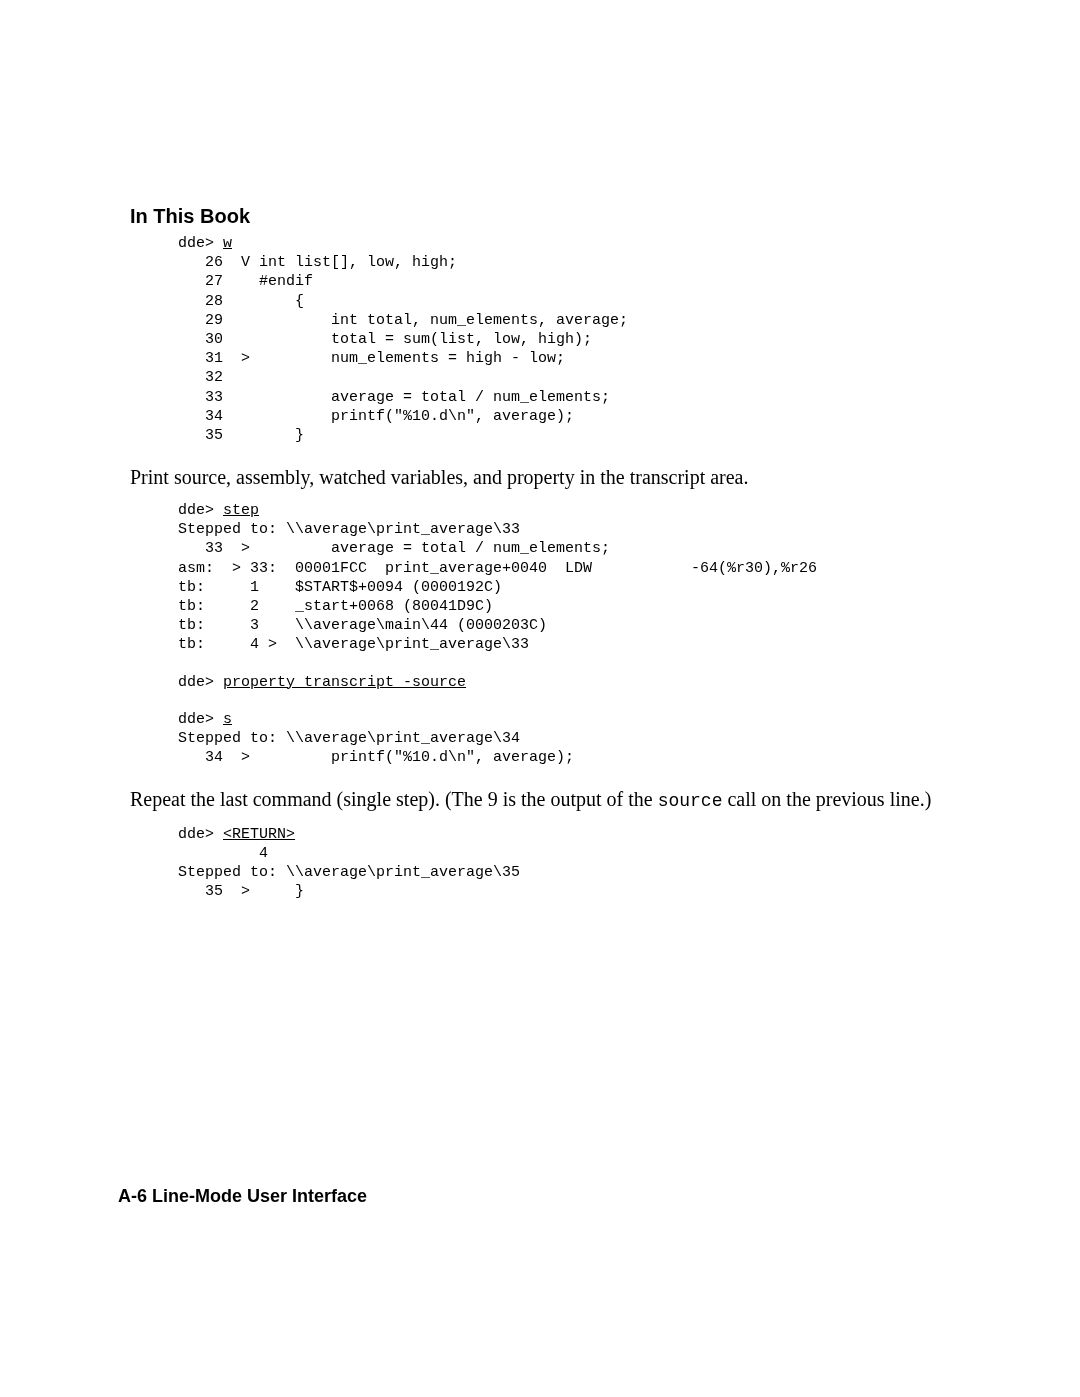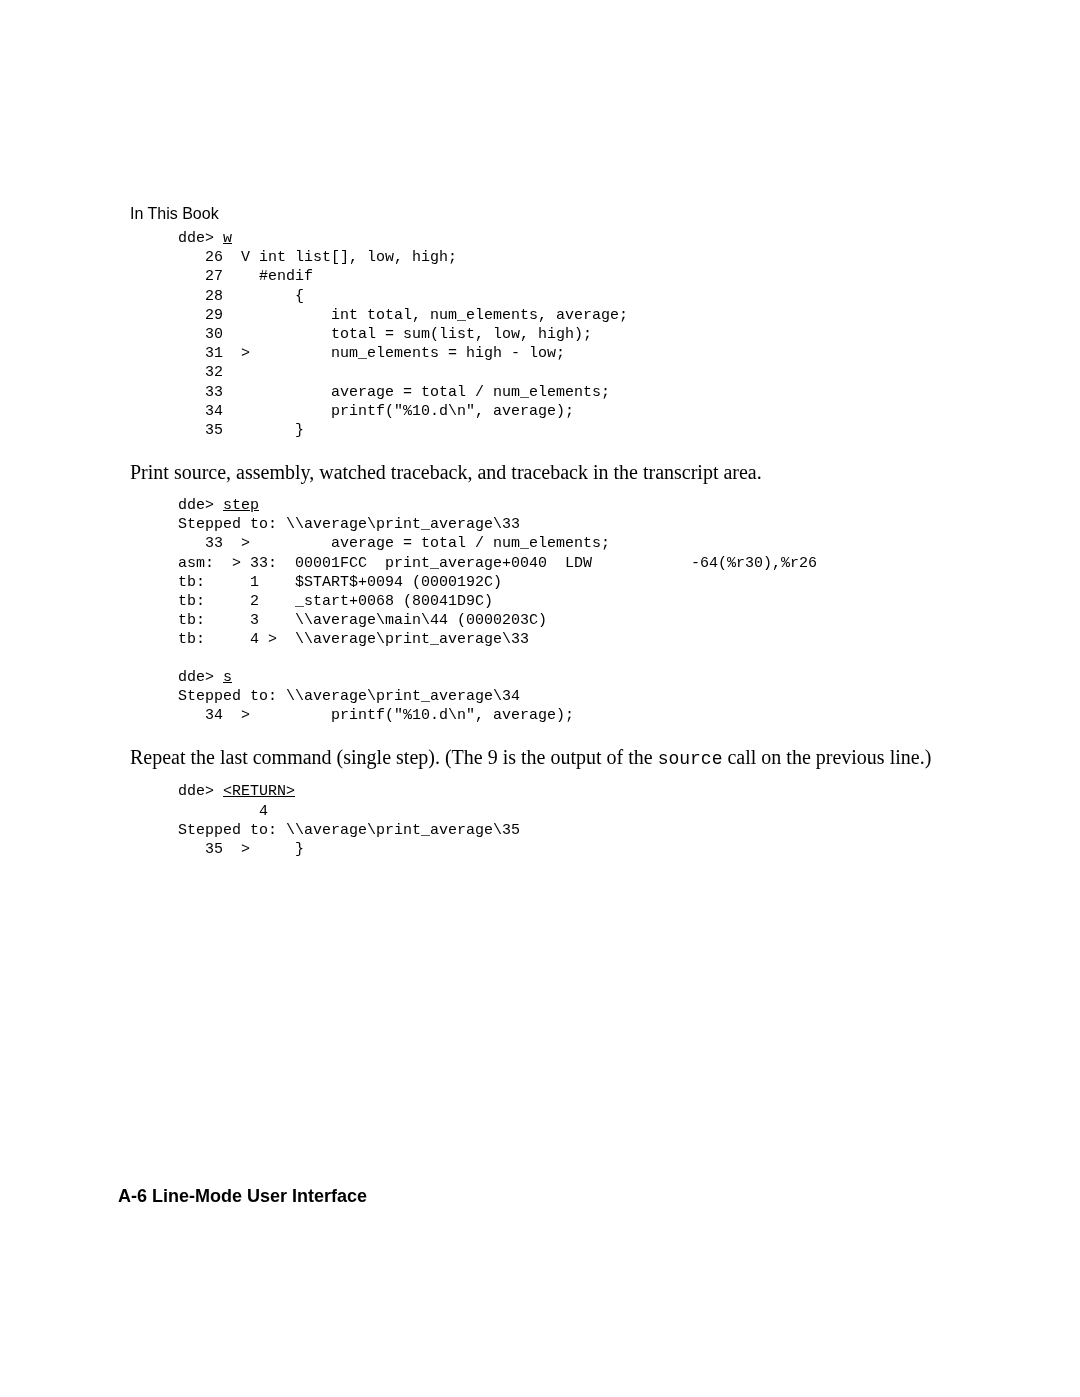--- a/index.html
+++ b/index.html
@@ -11,22 +11,22 @@
   }
   .page {
     width: 1080px;
     height: 1397px;
     position: relative;
     box-sizing: border-box;
     padding: 205px 130px 0 130px;
   }
   .section-header {
     font-family: Arial, Helvetica, sans-serif;
-    font-weight: normal;
-    font-size: 16px;
+    font-weight: bold;
+    font-size: 20px;
     margin-bottom: 5px;
   }
   .body-text {
     font-family: "CenturySchL", Georgia, 'Times New Roman', serif;
     font-size: 20px;
     line-height: 1.4;
     margin: 0 0 10px 0;
   }
   .mono {
     font-family: "Courier New", Courier, monospace;
@@ -64,33 +64,34 @@
    27    #endif
    28        {
    29            int total, num_elements, average;
    30            total = sum(list, low, high);
    31  &gt;         num_elements = high - low;
    32
    33            average = total / num_elements;
    34            printf("%10.d\n", average);
    35        }</span></div>
 
-  <p class="body-text">Print source, assembly, watched traceback, and traceback in the transcript area.</p>
+  <p class="body-text">Print source, assembly, watched variables, and property in the transcript area.</p>
 
 
   <div class="mono"><span>dde&gt; </span><span class="u">step</span>
 <span>Stepped to: \\average\print_average\33
    33  &gt;         average = total / num_elements;
 asm:  &gt; 33:  00001FCC  print_average+0040  LDW           -64(%r30),%r26
 tb:     1    $START$+0094 (0000192C)
 tb:     2    _start+0068 (80041D9C)
 tb:     3    \\average\main\44 (0000203C)
 tb:     4 &gt;  \\average\print_average\33</span></div>
 
 
+  <div class="mono"><span>dde&gt; </span><span class="u">property transcript -source</span></div>
 
   <div class="mono"><span>dde&gt; </span><span class="u">s</span>
 <span>Stepped to: \\average\print_average\34
    34  &gt;         printf("%10.d\n", average);</span></div>
 
   <p class="body-text">
     <span>Repeat the last command (single step). (The 9 is the output of the </span><span class="inline-mono">source</span><span> call on the previous line.)</span>
   </p>
 
   <div class="mono"><span>dde&gt; </span><span class="u">&lt;RETURN&gt;</span>

